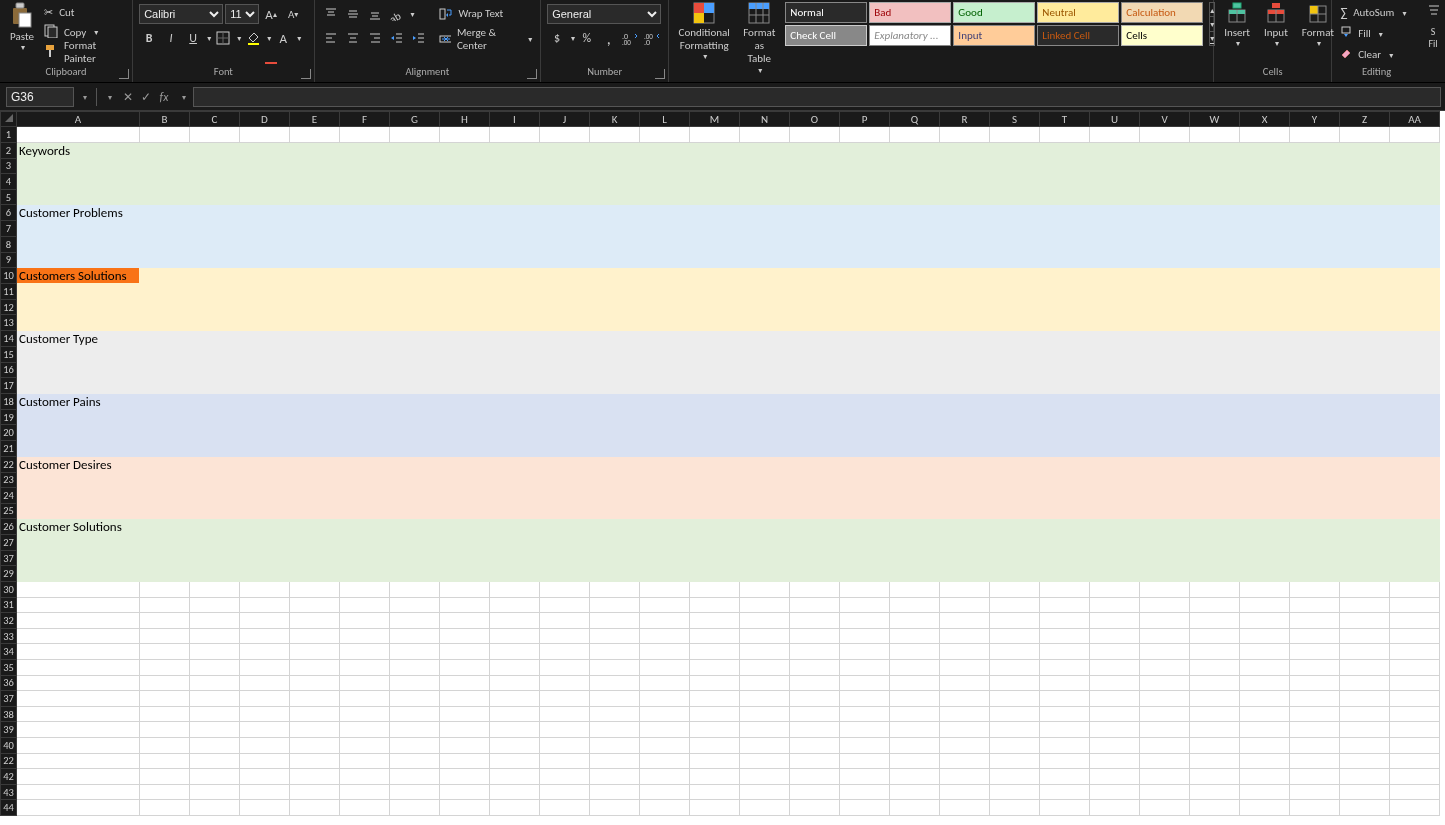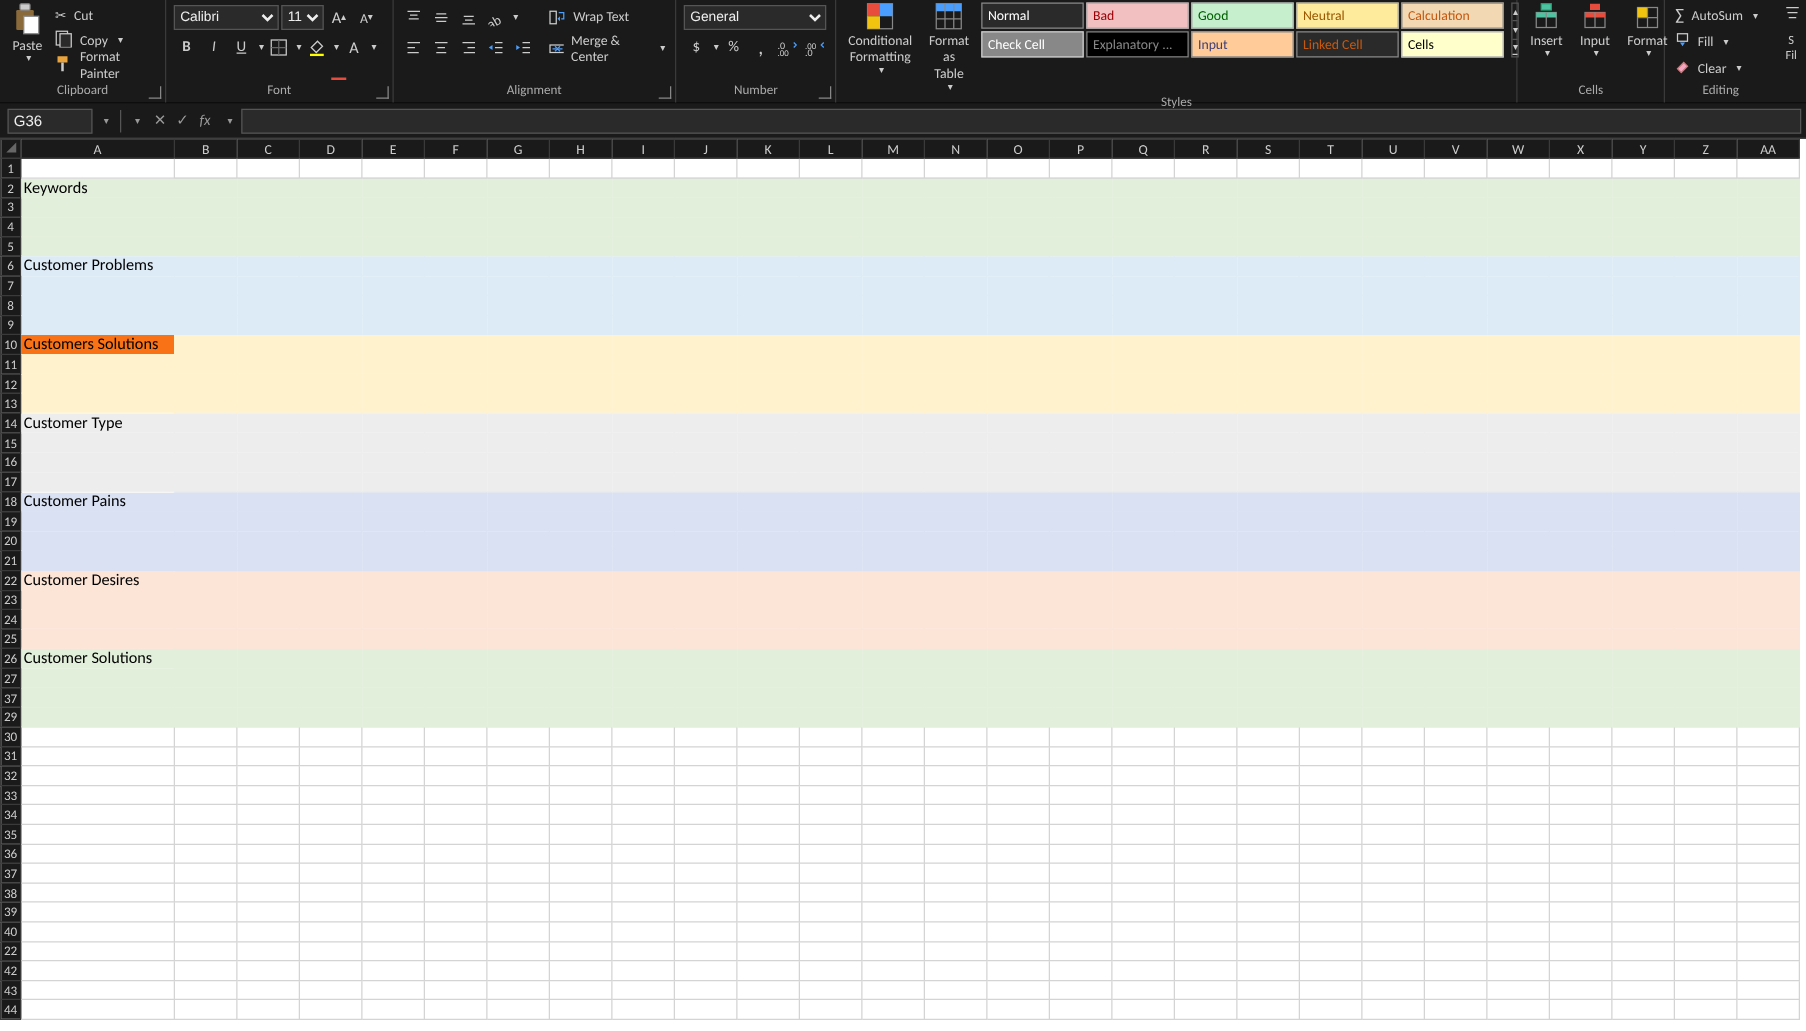--- a/index.html
+++ b/index.html
@@ -253,34 +253,33 @@
         <span>Format as
 Table</span><span class="drop">▾</span>
       </div>
       <div class="styles-grid" id="styles-grid">
           <div class="style-cell" style="background: rgb(42, 42, 42); color: rgb(255, 255, 255); border-color: rgb(136, 136, 136);">Normal</div>
           <div class="style-cell" style="background: rgb(242, 192, 192); color: rgb(156, 0, 6); border-color: rgb(170, 170, 170);">Bad</div>
           <div class="style-cell" style="background: rgb(198, 239, 206); color: rgb(0, 97, 0); border-color: rgb(170, 170, 170);">Good</div>
           <div class="style-cell" style="background: rgb(255, 235, 156); color: rgb(156, 87, 0); border-color: rgb(170, 170, 170);">Neutral</div>
           <div class="style-cell" style="background: rgb(242, 217, 179); color: rgb(198, 89, 17); border-color: rgb(136, 136, 136);">Calculation</div>
           <div class="style-cell" style="background: rgb(136, 136, 136); color: rgb(255, 255, 255); border-color: rgb(204, 204, 204);">Check Cell</div>
-          <div class="style-cell" style="background: #000000; color: rgb(136, 136, 136); border-color: rgb(136, 136, 136); ">Explanatory ...</div>
+          <div class="style-cell" style="background: #ffffff; color: rgb(136, 136, 136); border-color: rgb(136, 136, 136); font-style: italic;">Explanatory ...</div>
           <div class="style-cell" style="background: rgb(255, 204, 153); color: rgb(63, 63, 118); border-color: rgb(136, 136, 136);">Input</div>
           <div class="style-cell" style="background: rgb(42, 42, 42); color: rgb(198, 89, 17); border-color: rgb(136, 136, 136);">Linked Cell</div>
           <div class="style-cell" style="background: rgb(255, 255, 204); color: rgb(0, 0, 0); border-color: rgb(178, 178, 178);">Cells</div>
         </div>
       <div style="display:flex;flex-direction:column;border:1px solid #555;width:14px;height:44px">
         <div style="flex:1;display:flex;align-items:center;justify-content:center;font-size:8px;border-bottom:1px solid #555">▴</div>
         <div style="flex:1;display:flex;align-items:center;justify-content:center;font-size:8px;border-bottom:1px solid #555">▾</div>
         <div style="flex:1;display:flex;align-items:center;justify-content:center;font-size:8px">
             <span style="border-bottom:1px solid #ccc">▾</span>
           </div>
       </div>
     </div>
-    <div class="rgroup-label">Styles</div>
   </div>
 
   <div class="rgroup" style="width:118px">
     <div class="row" style="gap:6px;margin-top:0">
       <div class="bigbtn">
           <svg width="20" height="22">
             <rect x="2" y="8" width="16" height="12" fill="none" stroke="#888"></rect>
             <rect x="2" y="8" width="16" height="4" fill="#4fc3a1"></rect>
             <line x1="10" y1="8" x2="10" y2="20" stroke="#888"></line>
             <rect x="6" y="1" width="8" height="5" fill="#4fc3a1" stroke="#2a7"></rect>

